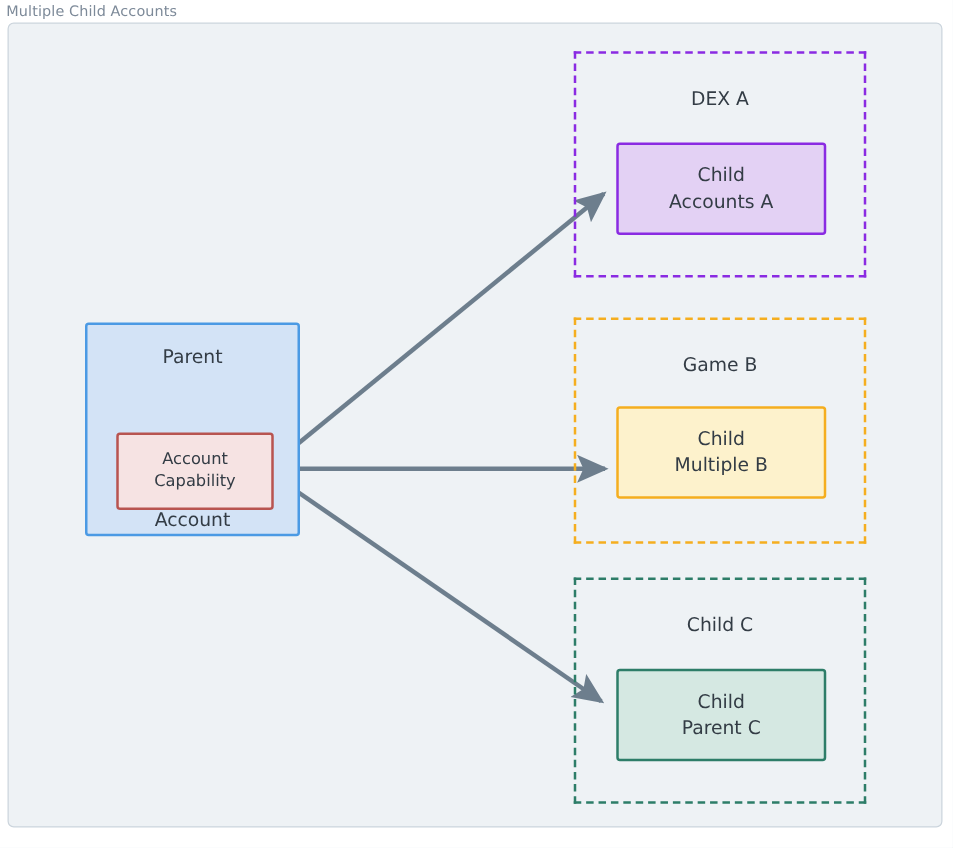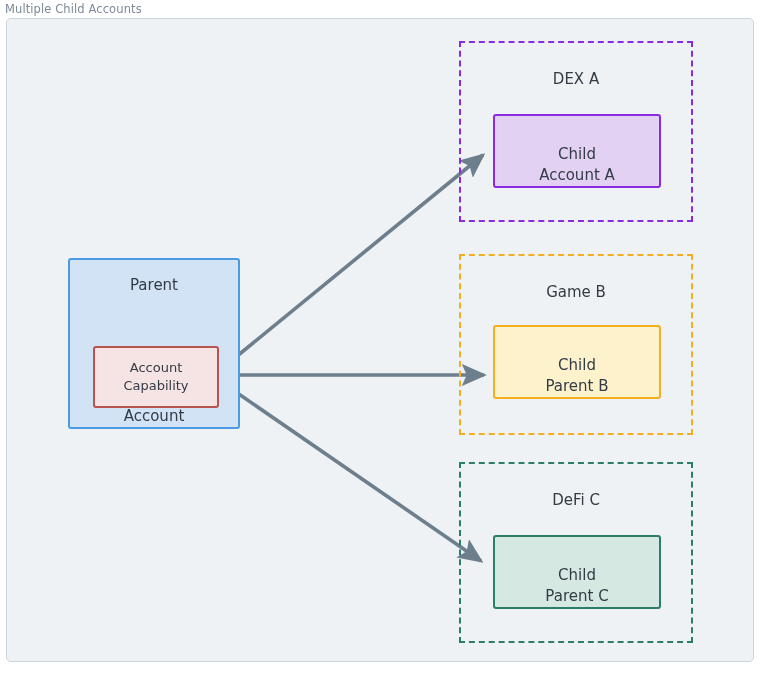--- a/index.html
+++ b/index.html
@@ -63,21 +63,21 @@
     pointer-events: none;
   }
 
   
   .node {
     position: absolute;
     box-sizing: border-box;
     display: flex;
     flex-direction: column;
     align-items: center;
-    justify-content: flex-end;
+    justify-content: center;
     text-align: center;
     border-radius: 3px;
     color: #333c45;
     font-size: 15px;
     line-height: 21px;
   }
 
   .node-line {
     display: block;
     white-space: nowrap;
@@ -192,33 +192,33 @@
         <span class="node-line">Account</span>
         <span class="node-line">Capability</span>
       </div>
     </div>
 
     <div class="group group-dex">
       <div class="group-label">DEX A</div>
     </div>
     <div class="node child-a">
       <span class="node-line">Child</span>
-      <span class="node-line">Account A</span>
+      <span class="node-line">Accounts A</span>
     </div>
 
     <div class="group group-defi">
       <div class="group-label">Game B</div>
     </div>
     <div class="node child-b">
       <span class="node-line">Child</span>
-      <span class="node-line">Parent B</span>
+      <span class="node-line">Multiple B</span>
     </div>
 
     <div class="group group-game">
-      <div class="group-label">DeFi C</div>
+      <div class="group-label">Child C</div>
     </div>
     <div class="node child-c">
       <span class="node-line">Child</span>
       <span class="node-line">Parent C</span>
     </div>
 
   </div>
 </div>
 
 </body></html>

